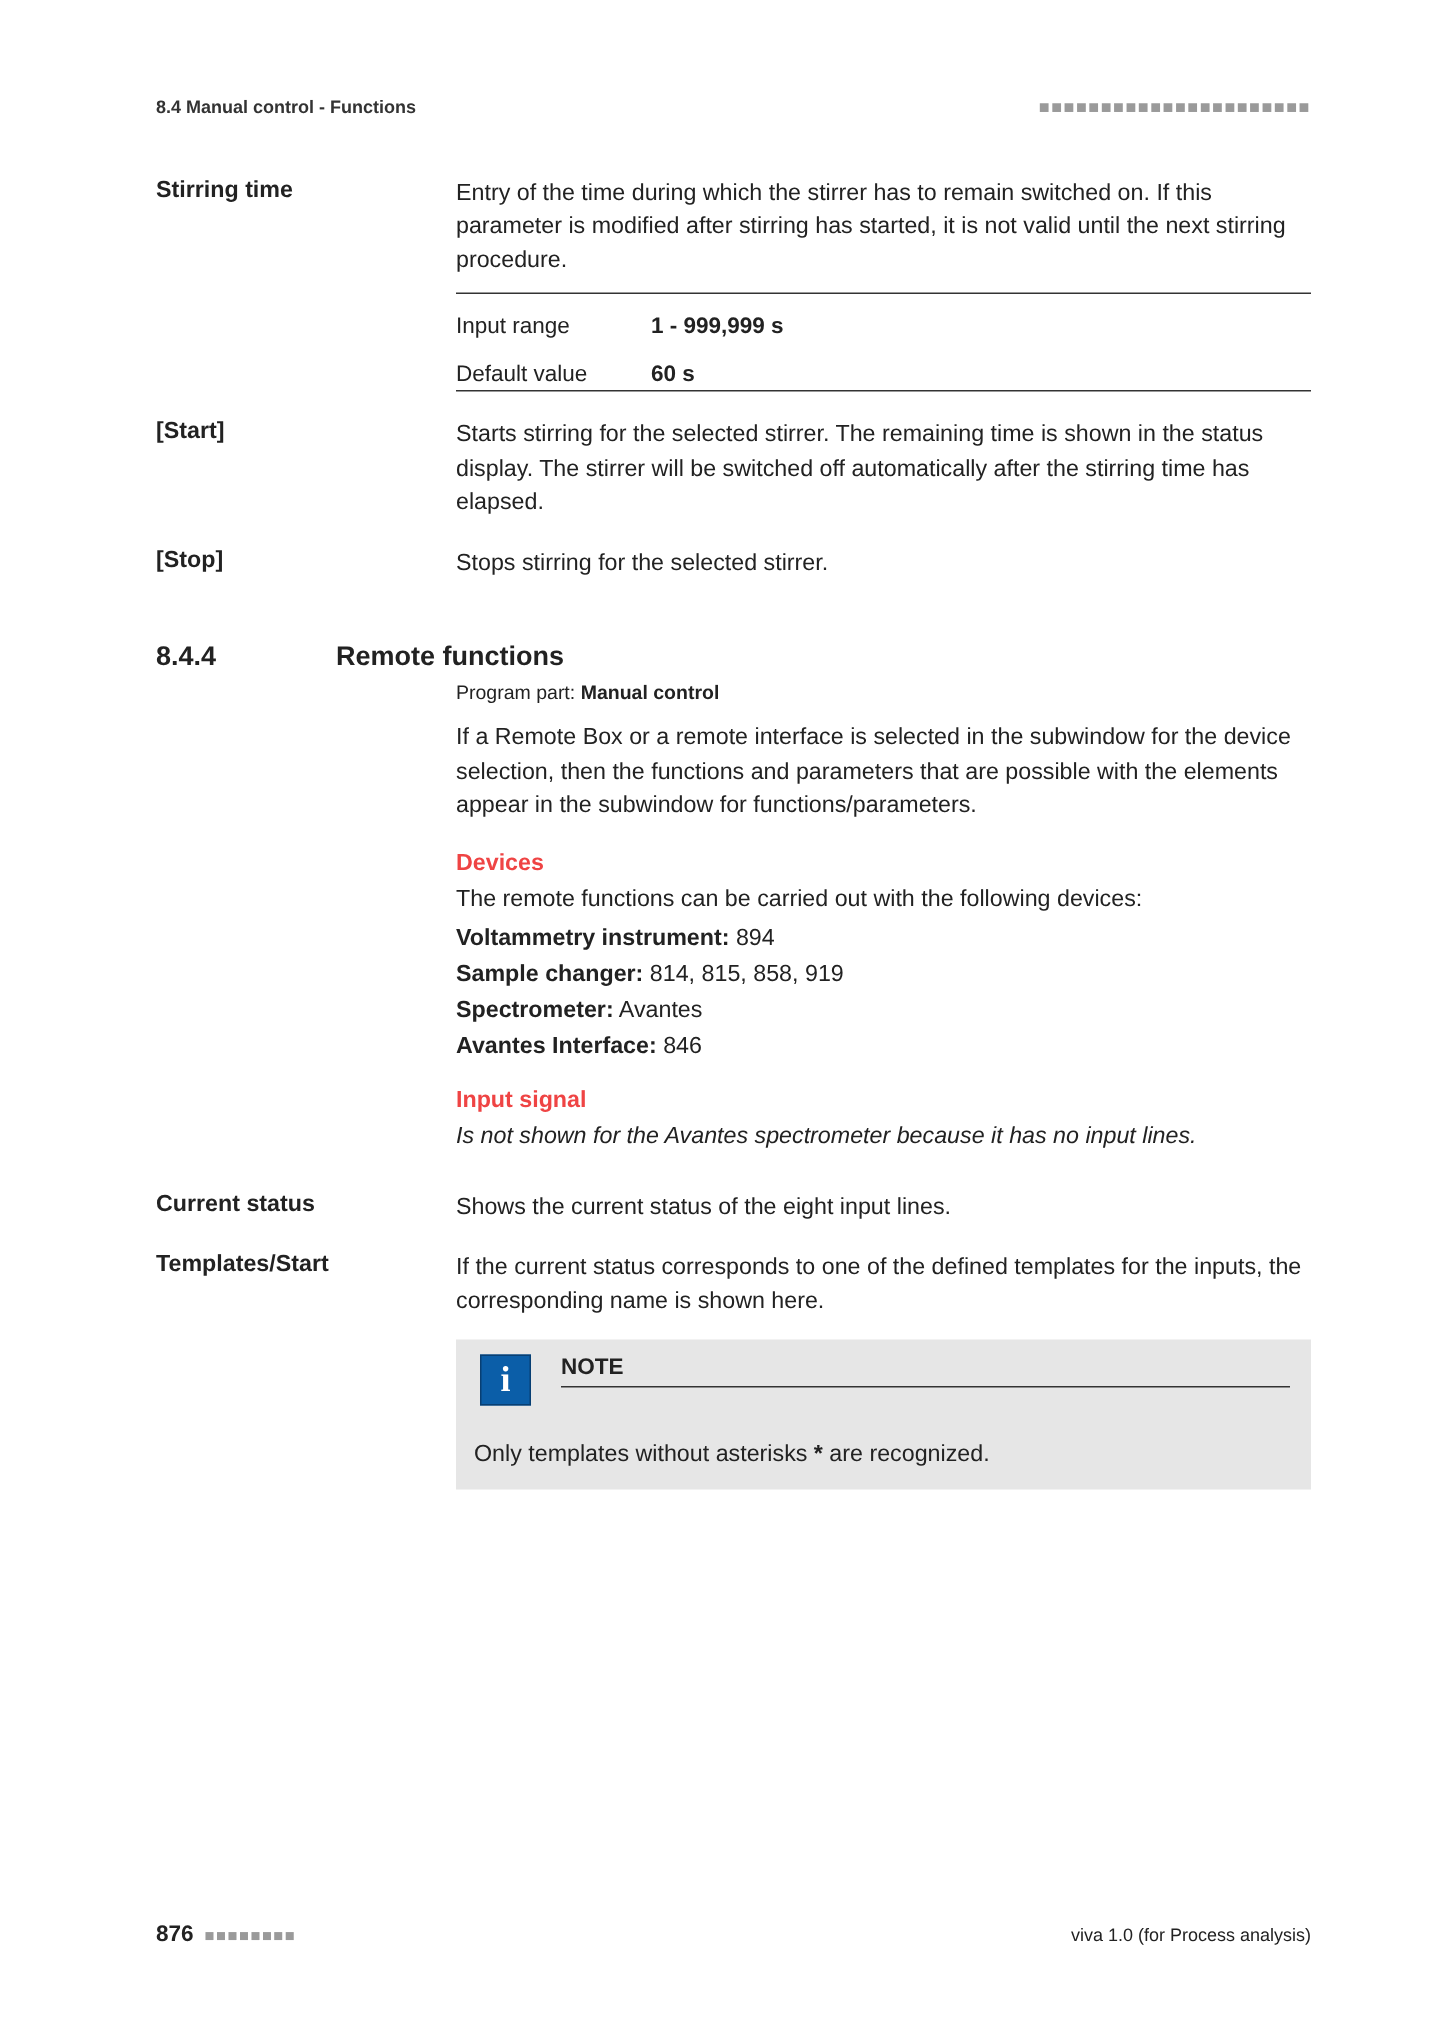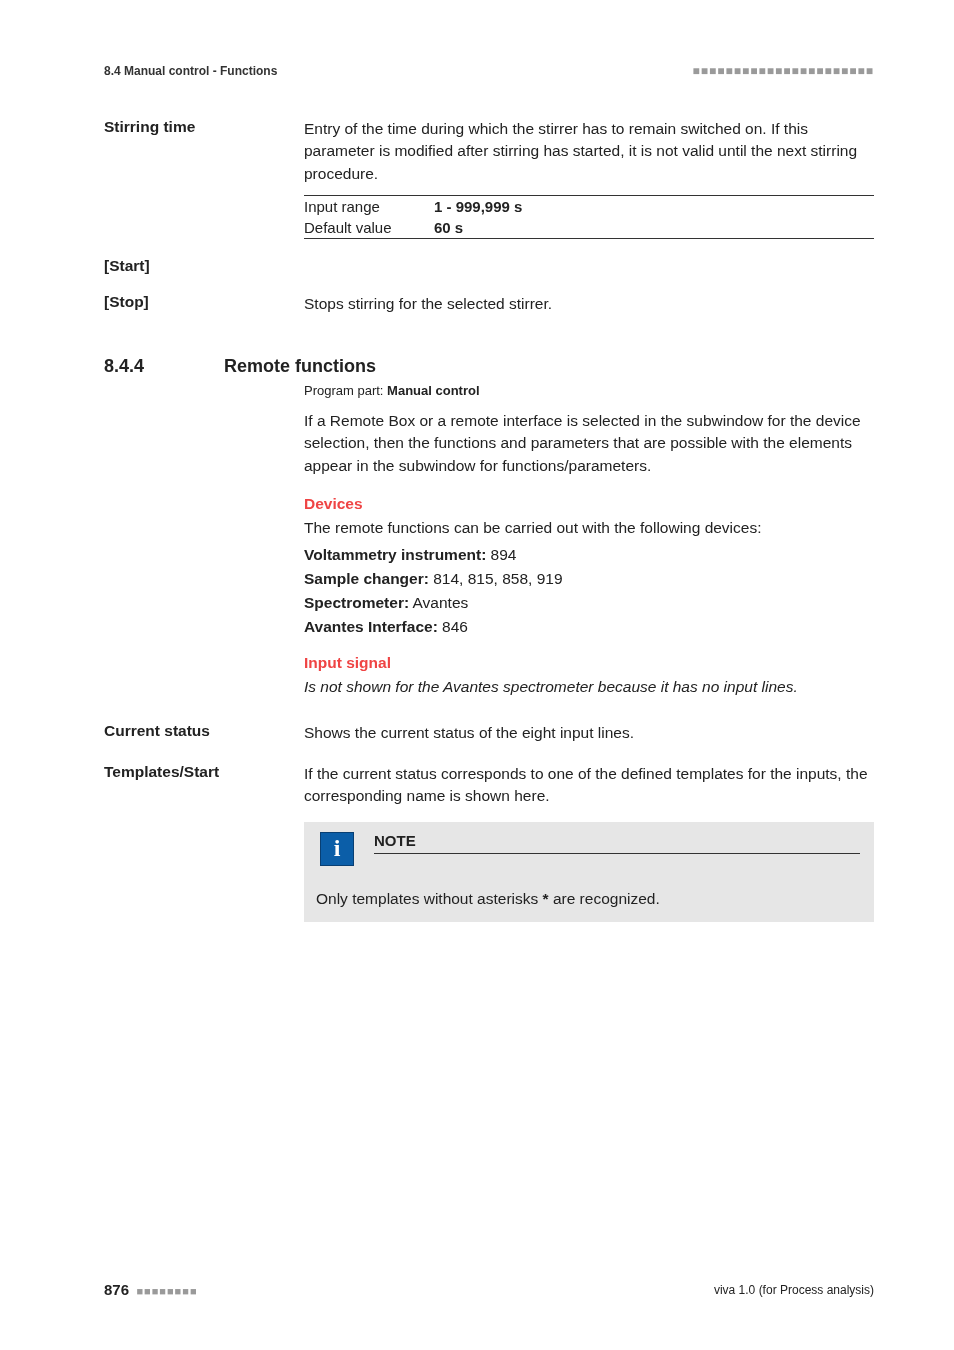--- a/index.html
+++ b/index.html
@@ -40,20 +40,21 @@
   }
 
   .spec-table {
     margin-top: 10px;
     border-top: 1px solid #333;
     border-bottom: 1px solid #333;
   }
   .spec-row {
     display: flex;
     padding: 2px 0;
+    margin-top: 11px;
   }
   .spec-key { width: 130px; font-size: 15px; }
   .spec-val { font-weight: 700; font-size: 15px; text-align: center; }
 
   .section-head {
     display: flex;
     align-items: baseline;
     margin-top: 40px;
     margin-bottom: 6px;
   }
@@ -149,20 +150,23 @@
         <div class="spec-key">Default value</div>
         <div class="spec-val">60 s</div>
       </div>
     </div>
   </div>
 </div>
 
 <div class="block row">
   <div class="label-col">
     <div class="param-name">[Start]</div>
+  </div>
+  <div class="body-col">
+    <div class="body-text">Starts stirring for the selected stirrer. The remaining time is shown in the status display. The stirrer will be switched off automatically after the stirring time has elapsed.</div>
   </div>
 </div>
 
 <div class="block row">
   <div class="label-col">
     <div class="param-name">[Stop]</div>
   </div>
   <div class="body-col">
     <div class="body-text">Stops stirring for the selected stirrer.</div>
   </div>

